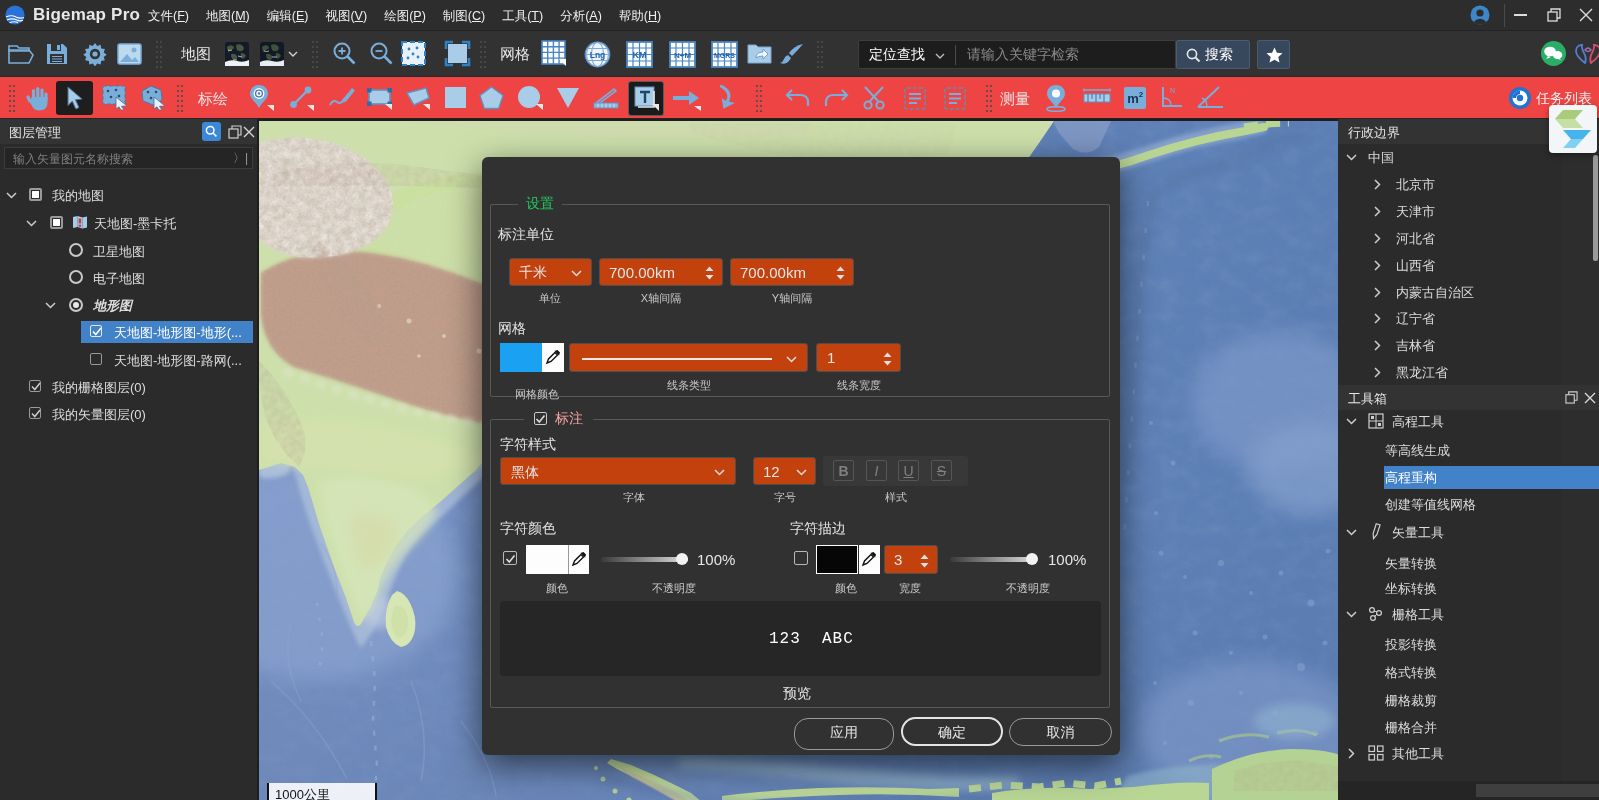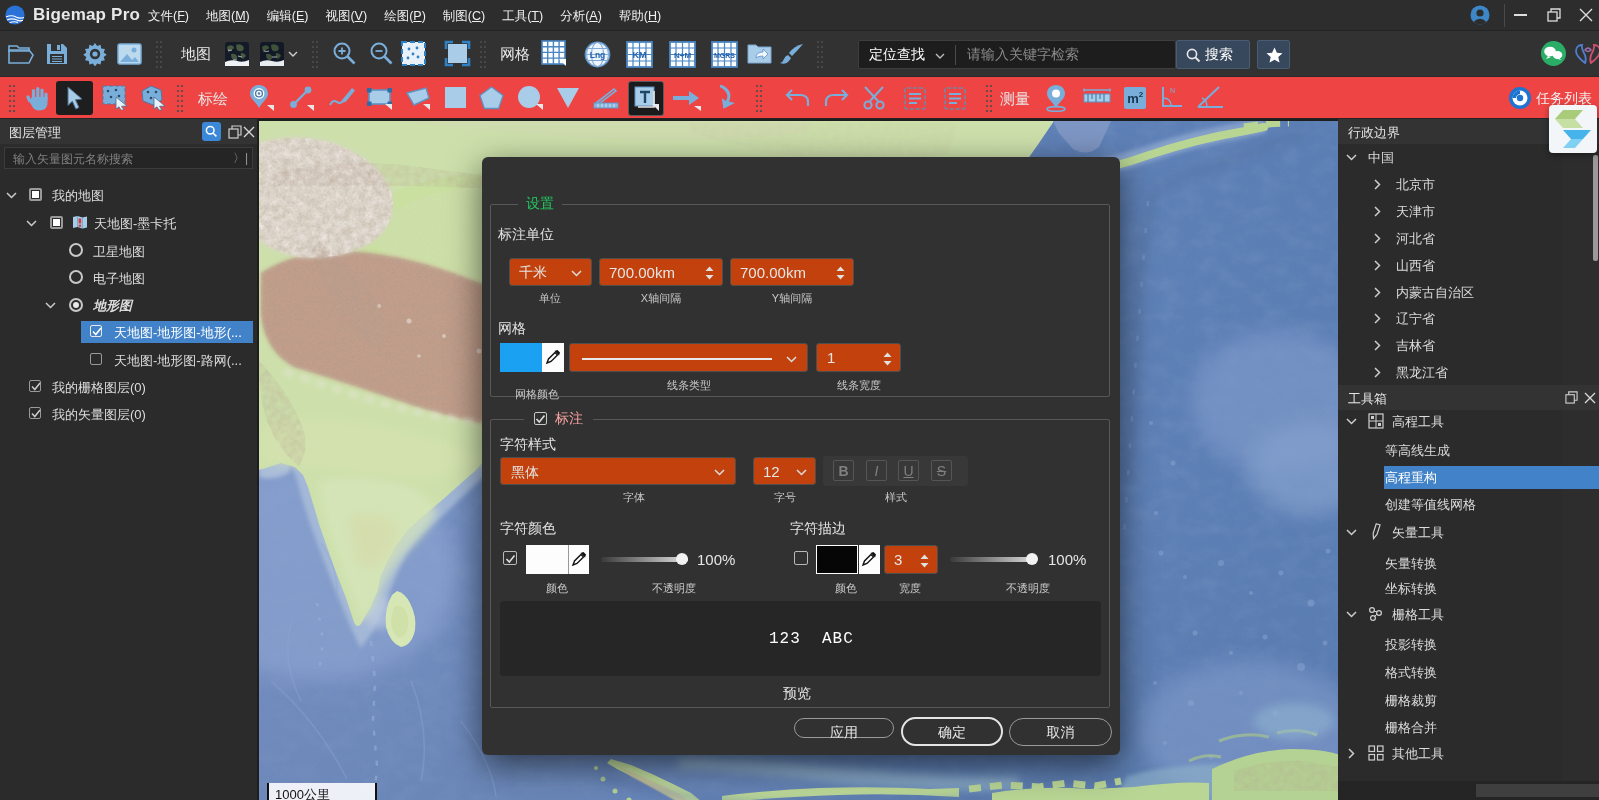--- a/index.html
+++ b/index.html
@@ -937,16 +937,16 @@
   <div style="position:absolute;left:544px;top:396px;width:12px;height:12px;border-radius:50%;background:#f2f2f2;"></div>
   <span style="position:absolute;left:566px;top:394px;font-size:15px;">100%</span>
   <span class="cap" style="left:75px;top:424px;">颜色</span>
   <span class="cap" style="left:192px;top:424px;">不透明度</span>
   <span class="cap" style="left:364px;top:424px;">颜色</span>
   <span class="cap" style="left:428px;top:424px;">宽度</span>
   <span class="cap" style="left:546px;top:424px;">不透明度</span>
   <div style="position:absolute;left:18px;top:444px;width:601px;height:75px;background:#262626;border-radius:4px;"></div>
   <span style="position:absolute;left:287px;top:473px;font-size:16px;color:#fff;letter-spacing:1px;font-family:'Liberation Mono',monospace;">123&nbsp;&nbsp;ABC</span>
   <span style="position:absolute;left:301px;top:528px;font-size:14px;">预览</span>
-  <div style="position:absolute;left:312px;top:561px;width:100px;height:20px;border:1px solid #9a9a9a;border-radius:14px;text-align:center;line-height:27px;font-size:14px;">应用</div>
+  <div style="position:absolute;left:312px;top:561px;width:100px;height:32px;border:1px solid #9a9a9a;border-radius:14px;text-align:center;line-height:27px;font-size:14px;">应用</div>
   <div style="position:absolute;left:419px;top:560px;width:102px;height:29px;border:2px solid #e4e4e4;border-radius:15px;text-align:center;line-height:26px;font-size:14px;">确定</div>
   <div style="position:absolute;left:527px;top:561px;width:103px;height:28px;border:1px solid #9a9a9a;border-radius:14px;text-align:center;line-height:27px;font-size:14px;">取消</div>
 </div>
 
 </body></html>

